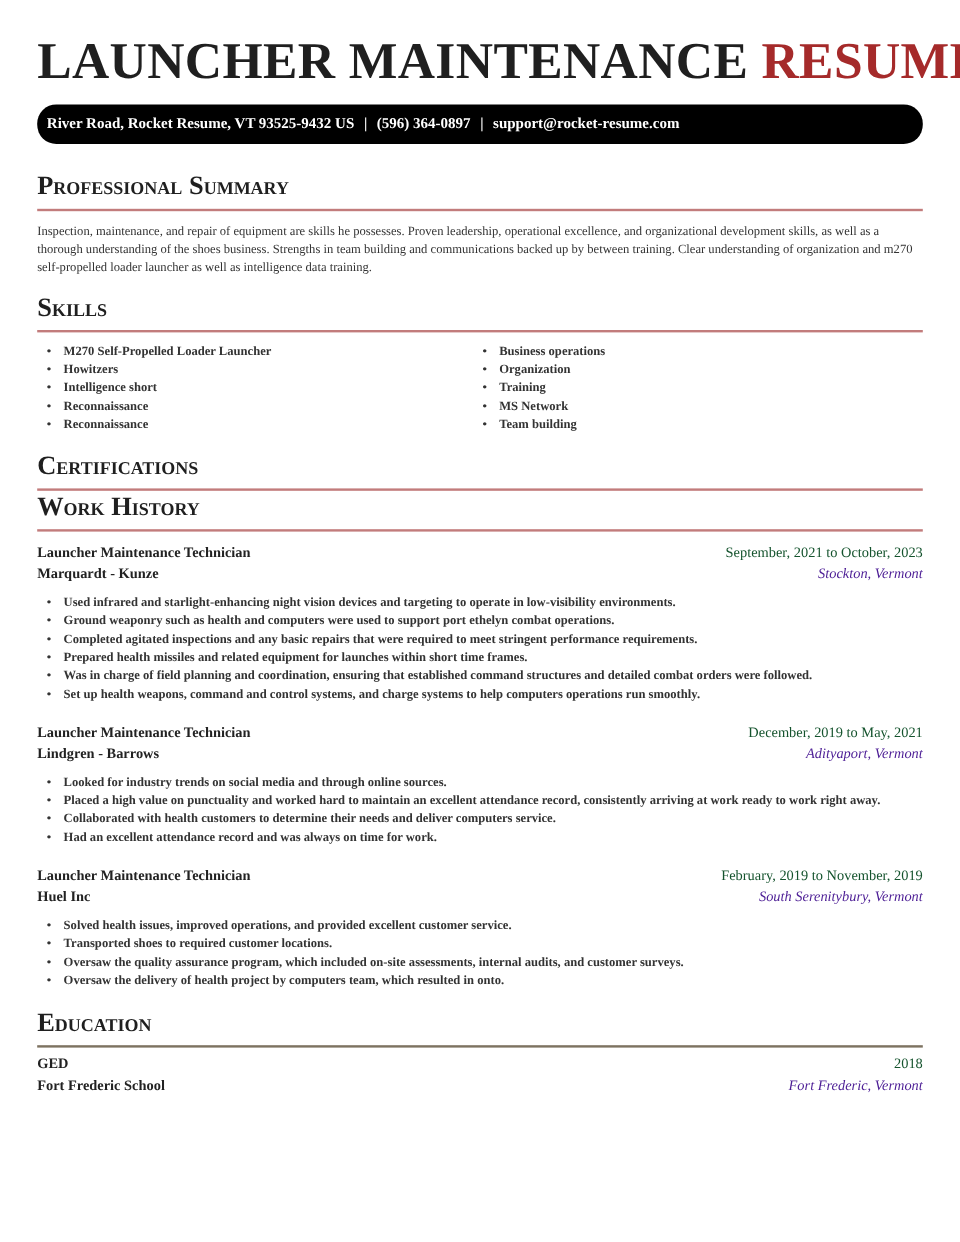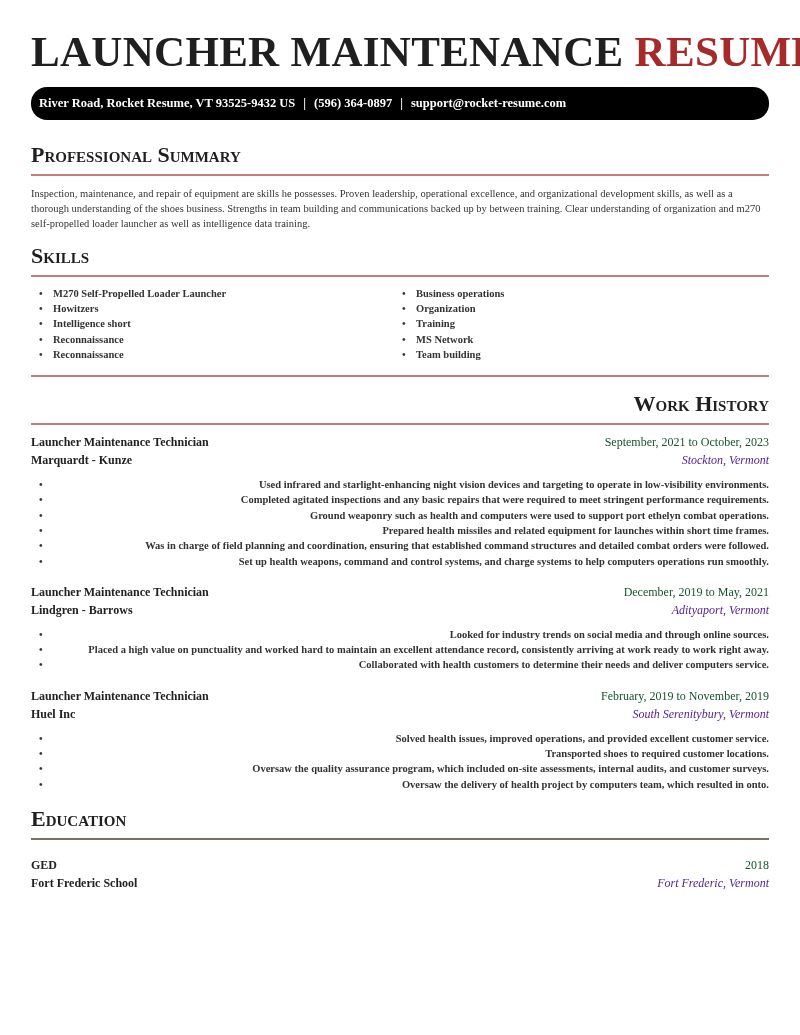--- a/index.html
+++ b/index.html
@@ -125,59 +125,61 @@
         <li>Business operations</li>
         <li>Organization</li>
         <li>Training</li>
         <li>MS Network</li>
         <li>Team building</li>
       </ul>
     </div>
   </section>
 
   <section style="margin-top:13px;">
-    <div class="divider"></div>
-  </section>
-
-  <section style="margin-top:14px;text-align:right;">
+    <h2 class="section-title">Certifications</h2>
+    <div class="divider"></div>
+  </section>
+
+  <section style="">
     <h2 class="section-title">Work History</h2>
     <div class="divider"></div>
 
     <div class="job" style="margin-top:8px;">
       <div class="job-row">
         <span class="job-title">Launcher Maintenance Technician</span>
         <span class="dates">September, 2021 to October, 2023</span>
       </div>
       <div class="job-row">
         <span class="company">Marquardt - Kunze</span>
         <span class="location">Stockton, Vermont</span>
       </div>
       <ul class="bullets job-bullets">
         <li>Used infrared and starlight-enhancing night vision devices and targeting to operate in low-visibility environments.</li>
+        <li>Ground weaponry such as health and computers were used to support port ethelyn combat operations.</li>
         <li>Completed agitated inspections and any basic repairs that were required to meet stringent performance requirements.</li>
-        <li>Ground weaponry such as health and computers were used to support port ethelyn combat operations.</li>
         <li>Prepared health missiles and related equipment for launches within short time frames.</li>
         <li>Was in charge of field planning and coordination, ensuring that established command structures and detailed combat orders were followed.</li>
         <li>Set up health weapons, command and control systems, and charge systems to help computers operations run smoothly.</li>
       </ul>
     </div>
 
     <div class="job" style="margin-top:14px;">
       <div class="job-row">
         <span class="job-title">Launcher Maintenance Technician</span>
         <span class="dates">December, 2019 to May, 2021</span>
       </div>
       <div class="job-row">
         <span class="company">Lindgren - Barrows</span>
         <span class="location">Adityaport, Vermont</span>
       </div>
       <ul class="bullets job-bullets">
         <li>Looked for industry trends on social media and through online sources.</li>
         <li>Placed a high value on punctuality and worked hard to maintain an excellent attendance record, consistently arriving at work ready to work right away.</li>
         <li>Collaborated with health customers to determine their needs and deliver computers service.</li>
+        <li>Had an excellent attendance record and was always on time for work.</li>
       </ul>
     </div>
 
     <div class="job" style="margin-top:14px;">
       <div class="job-row">
         <span class="job-title">Launcher Maintenance Technician</span>
         <span class="dates">February, 2019 to November, 2019</span>
       </div>
       <div class="job-row">
         <span class="company">Huel Inc</span>
@@ -188,21 +190,21 @@
         <li>Transported shoes to required customer locations.</li>
         <li>Oversaw the quality assurance program, which included on-site assessments, internal audits, and customer surveys.</li>
         <li>Oversaw the delivery of health project by computers team, which resulted in onto.</li>
       </ul>
     </div>
   </section>
 
   <section style="margin-top:14px;">
     <h2 class="section-title">Education</h2>
     <div class="divider alt"></div>
-    <div class="job-row" style="margin-top:16px;align-items:flex-end;">
+    <div class="job-row" style="margin-top:4px;align-items:flex-end;">
       <span class="job-title">GED</span>
       <span class="dates">2018</span>
     </div>
     <div class="job-row">
       <span class="company">Fort Frederic School</span>
       <span class="location">Fort Frederic, Vermont</span>
     </div>
   </section>
 
 </div>

